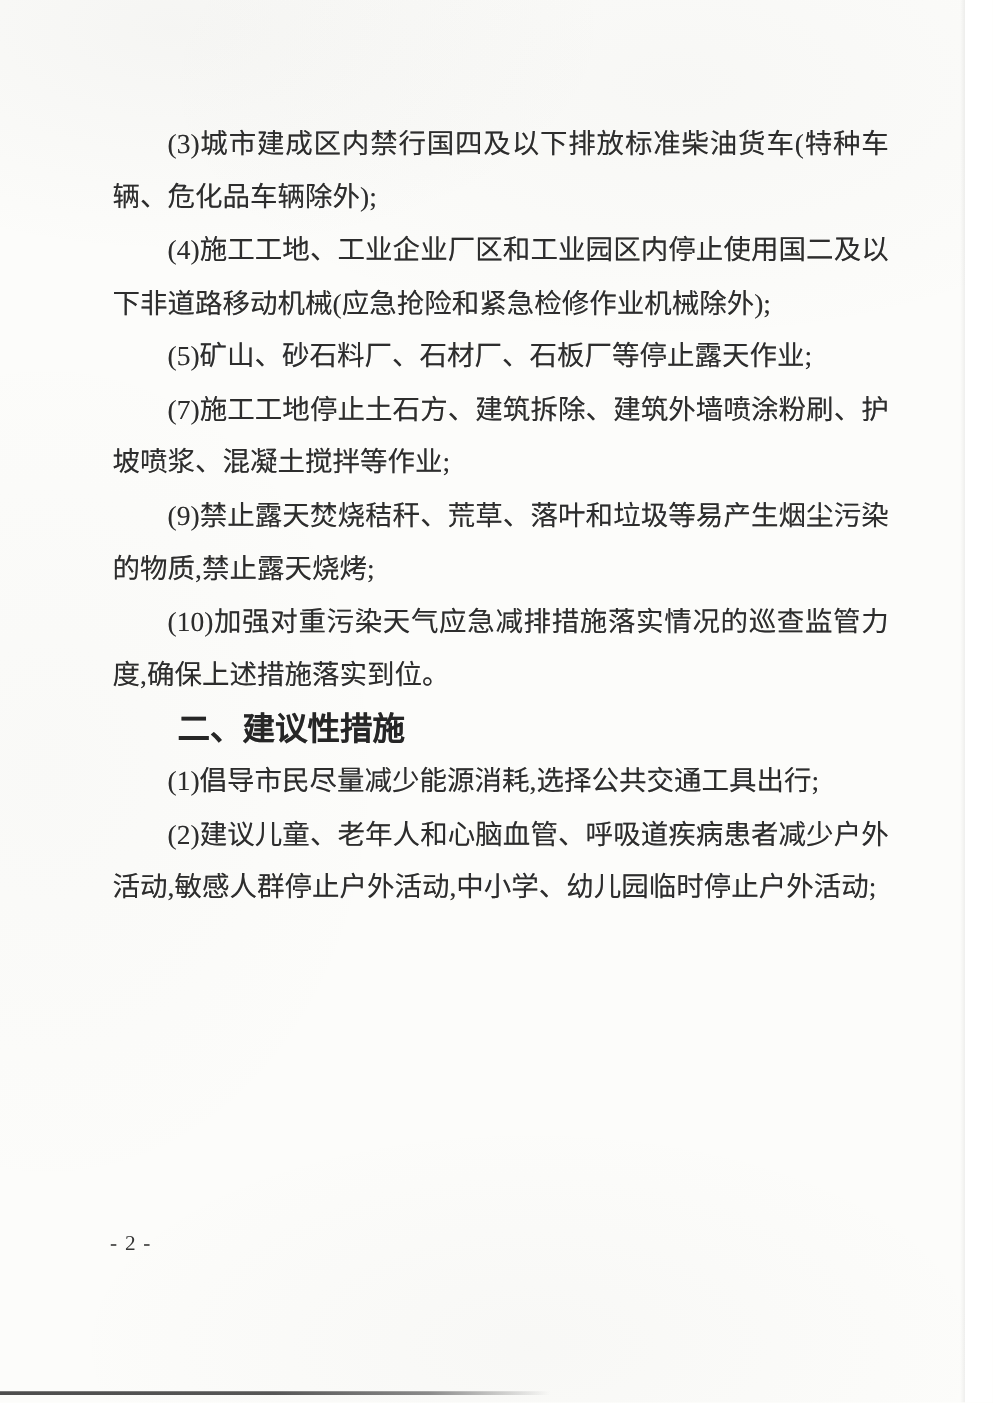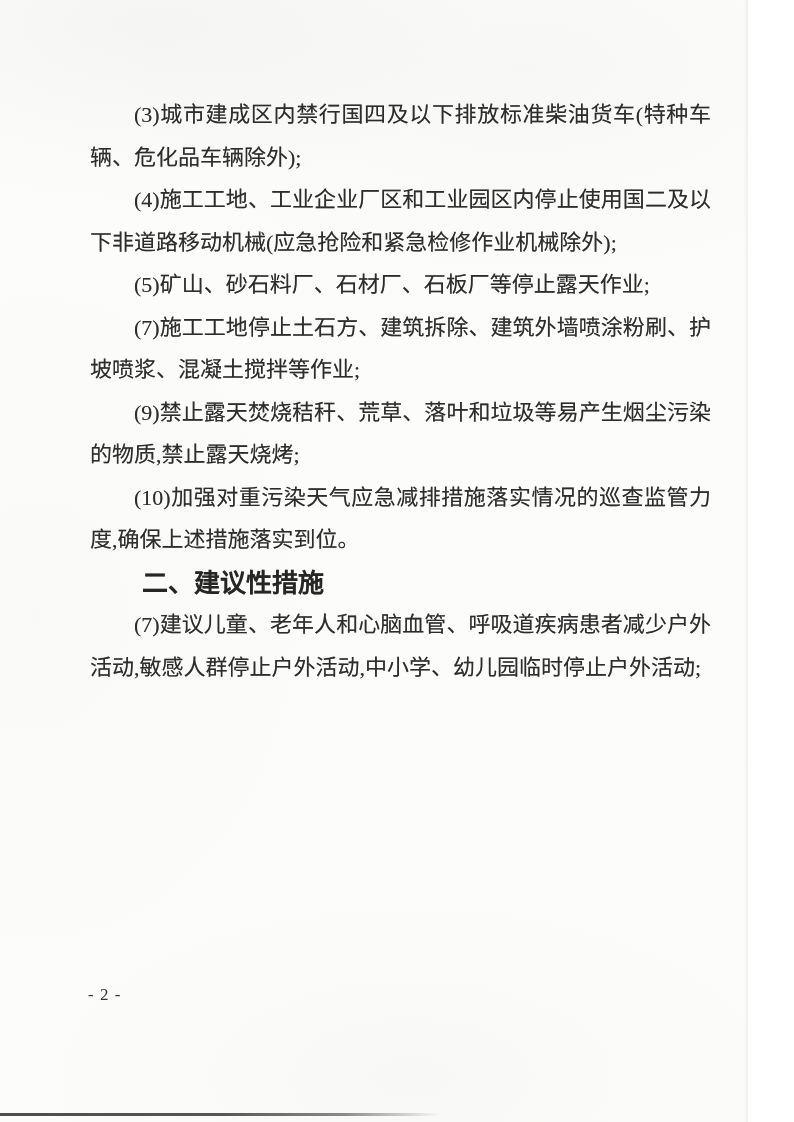--- a/index.html
+++ b/index.html
@@ -16,20 +16,21 @@
     width: 748px;
     height: 1122px;
     overflow: hidden;
     
     background:
       radial-gradient(ellipse 500px 260px at 18% 2%, rgba(120,120,115,0.05), rgba(120,120,115,0) 70%),
       radial-gradient(ellipse 600px 300px at 70% 6%, rgba(120,120,115,0.035), rgba(120,120,115,0) 70%),
       radial-gradient(ellipse 400px 500px at 5% 55%, rgba(130,130,125,0.025), rgba(130,130,125,0) 70%),
       radial-gradient(ellipse 500px 240px at 55% 96%, rgba(120,120,115,0.03), rgba(120,120,115,0) 75%),
       #fcfcfa;
+    padding-left: 24px;
   }
   .content {
     position: absolute;
     left: 90px;
     top: 94px;
     width: 621px;
   }
   .content p {
     margin: 0;
     padding: 0;
@@ -89,18 +90,19 @@
 
 <div class="page">
   <div class="content">
       <p class="body-para">(3)城市建成区内禁行国四及以下排放标准柴油货车(特种车辆、危化品车辆除外);</p>
       <p class="body-para">(4)施工工地、工业企业厂区和工业园区内停止使用国二及以下非道路移动机械(应急抢险和紧急检修作业机械除外);</p>
       <p class="body-para">(5)矿山、砂石料厂、石材厂、石板厂等停止露天作业;</p>
       <p class="body-para">(7)施工工地停止土石方、建筑拆除、建筑外墙喷涂粉刷、护坡喷浆、混凝土搅拌等作业;</p>
       <p class="body-para">(9)禁止露天焚烧秸秆、荒草、落叶和垃圾等易产生烟尘污染的物质,禁止露天烧烤;</p>
       <p class="body-para">(10)加强对重污染天气应急减排措施落实情况的巡查监管力度,确保上述措施落实到位。</p>
       <p class="heading">二、建议性措施</p>
-      <p class="body-para">(7)建议儿童、老年人和心脑血管、呼吸道疾病患者减少户外活动,敏感人群停止户外活动,中小学、幼儿园临时停止户外活动;</p>
+      <p class="body-para">(1)倡导市民尽量减少能源消耗,选择公共交通工具出行;</p>
+      <p class="body-para">(2)建议儿童、老年人和心脑血管、呼吸道疾病患者减少户外活动,敏感人群停止户外活动,中小学、幼儿园临时停止户外活动;</p>
     </div>
   <div class="page-number">- 2 -</div>
   <div class="scan-line"></div>
   <div class="edge-shade"></div>
 </div>
 
 </body></html>

